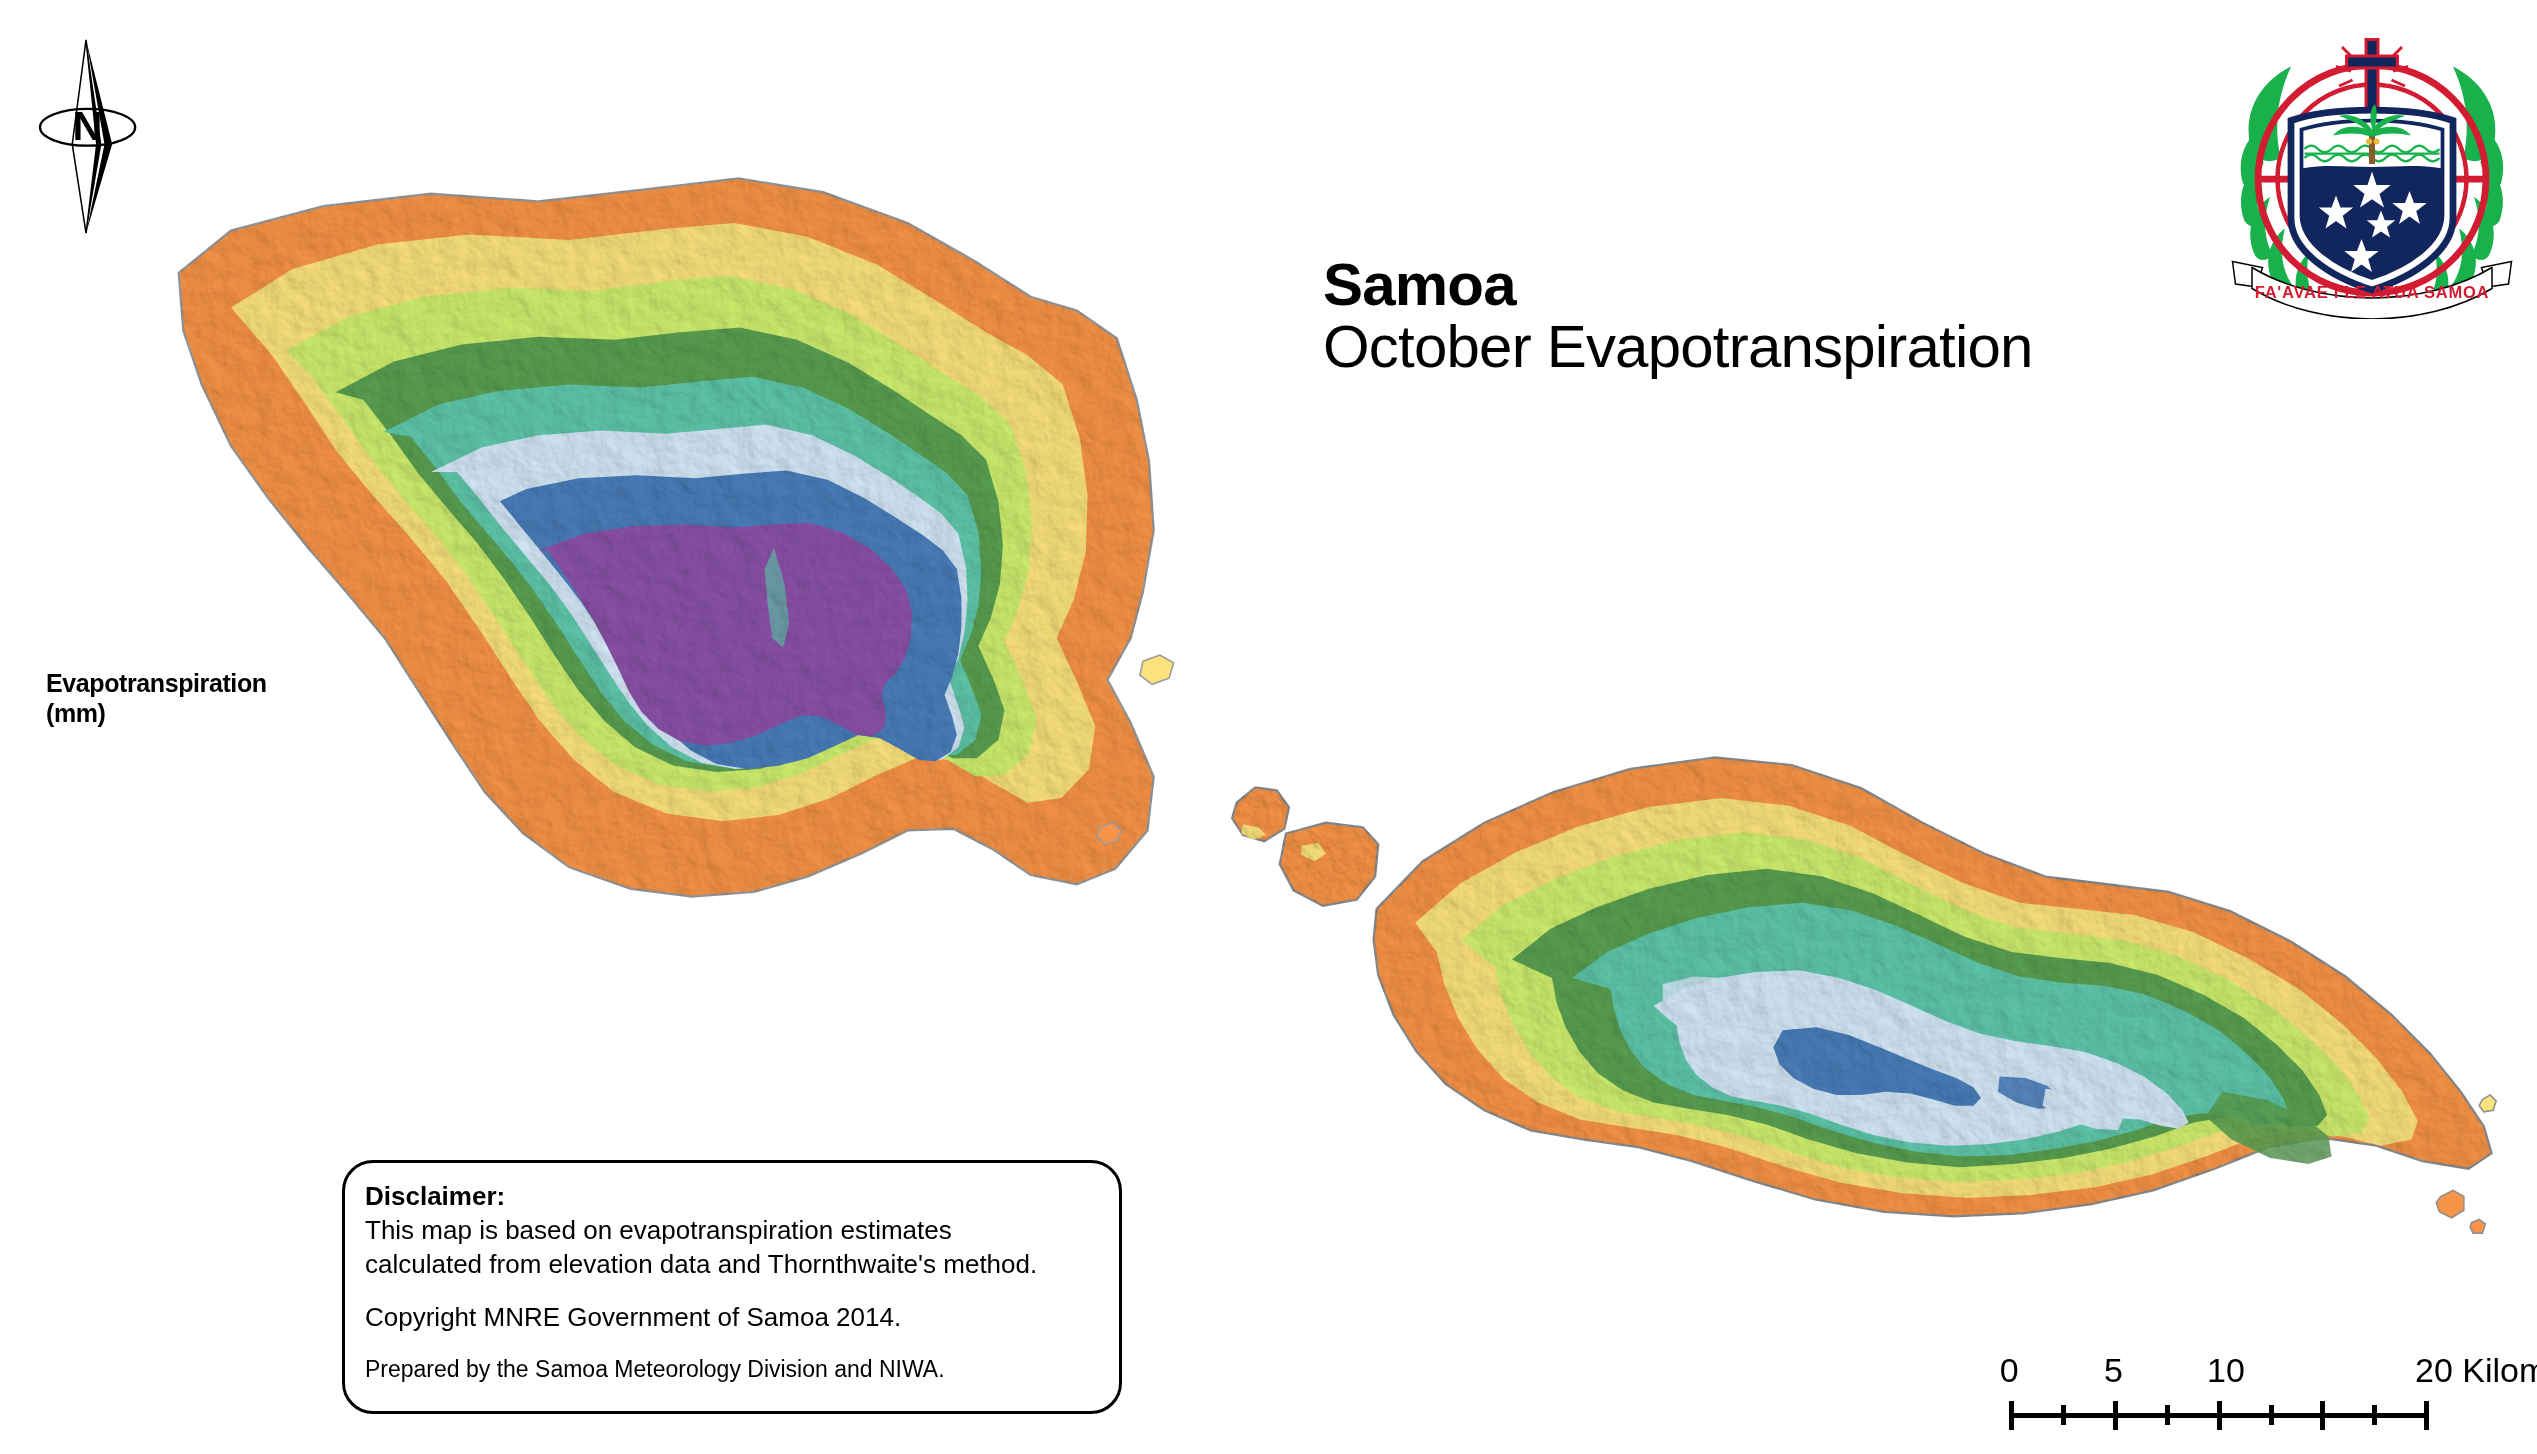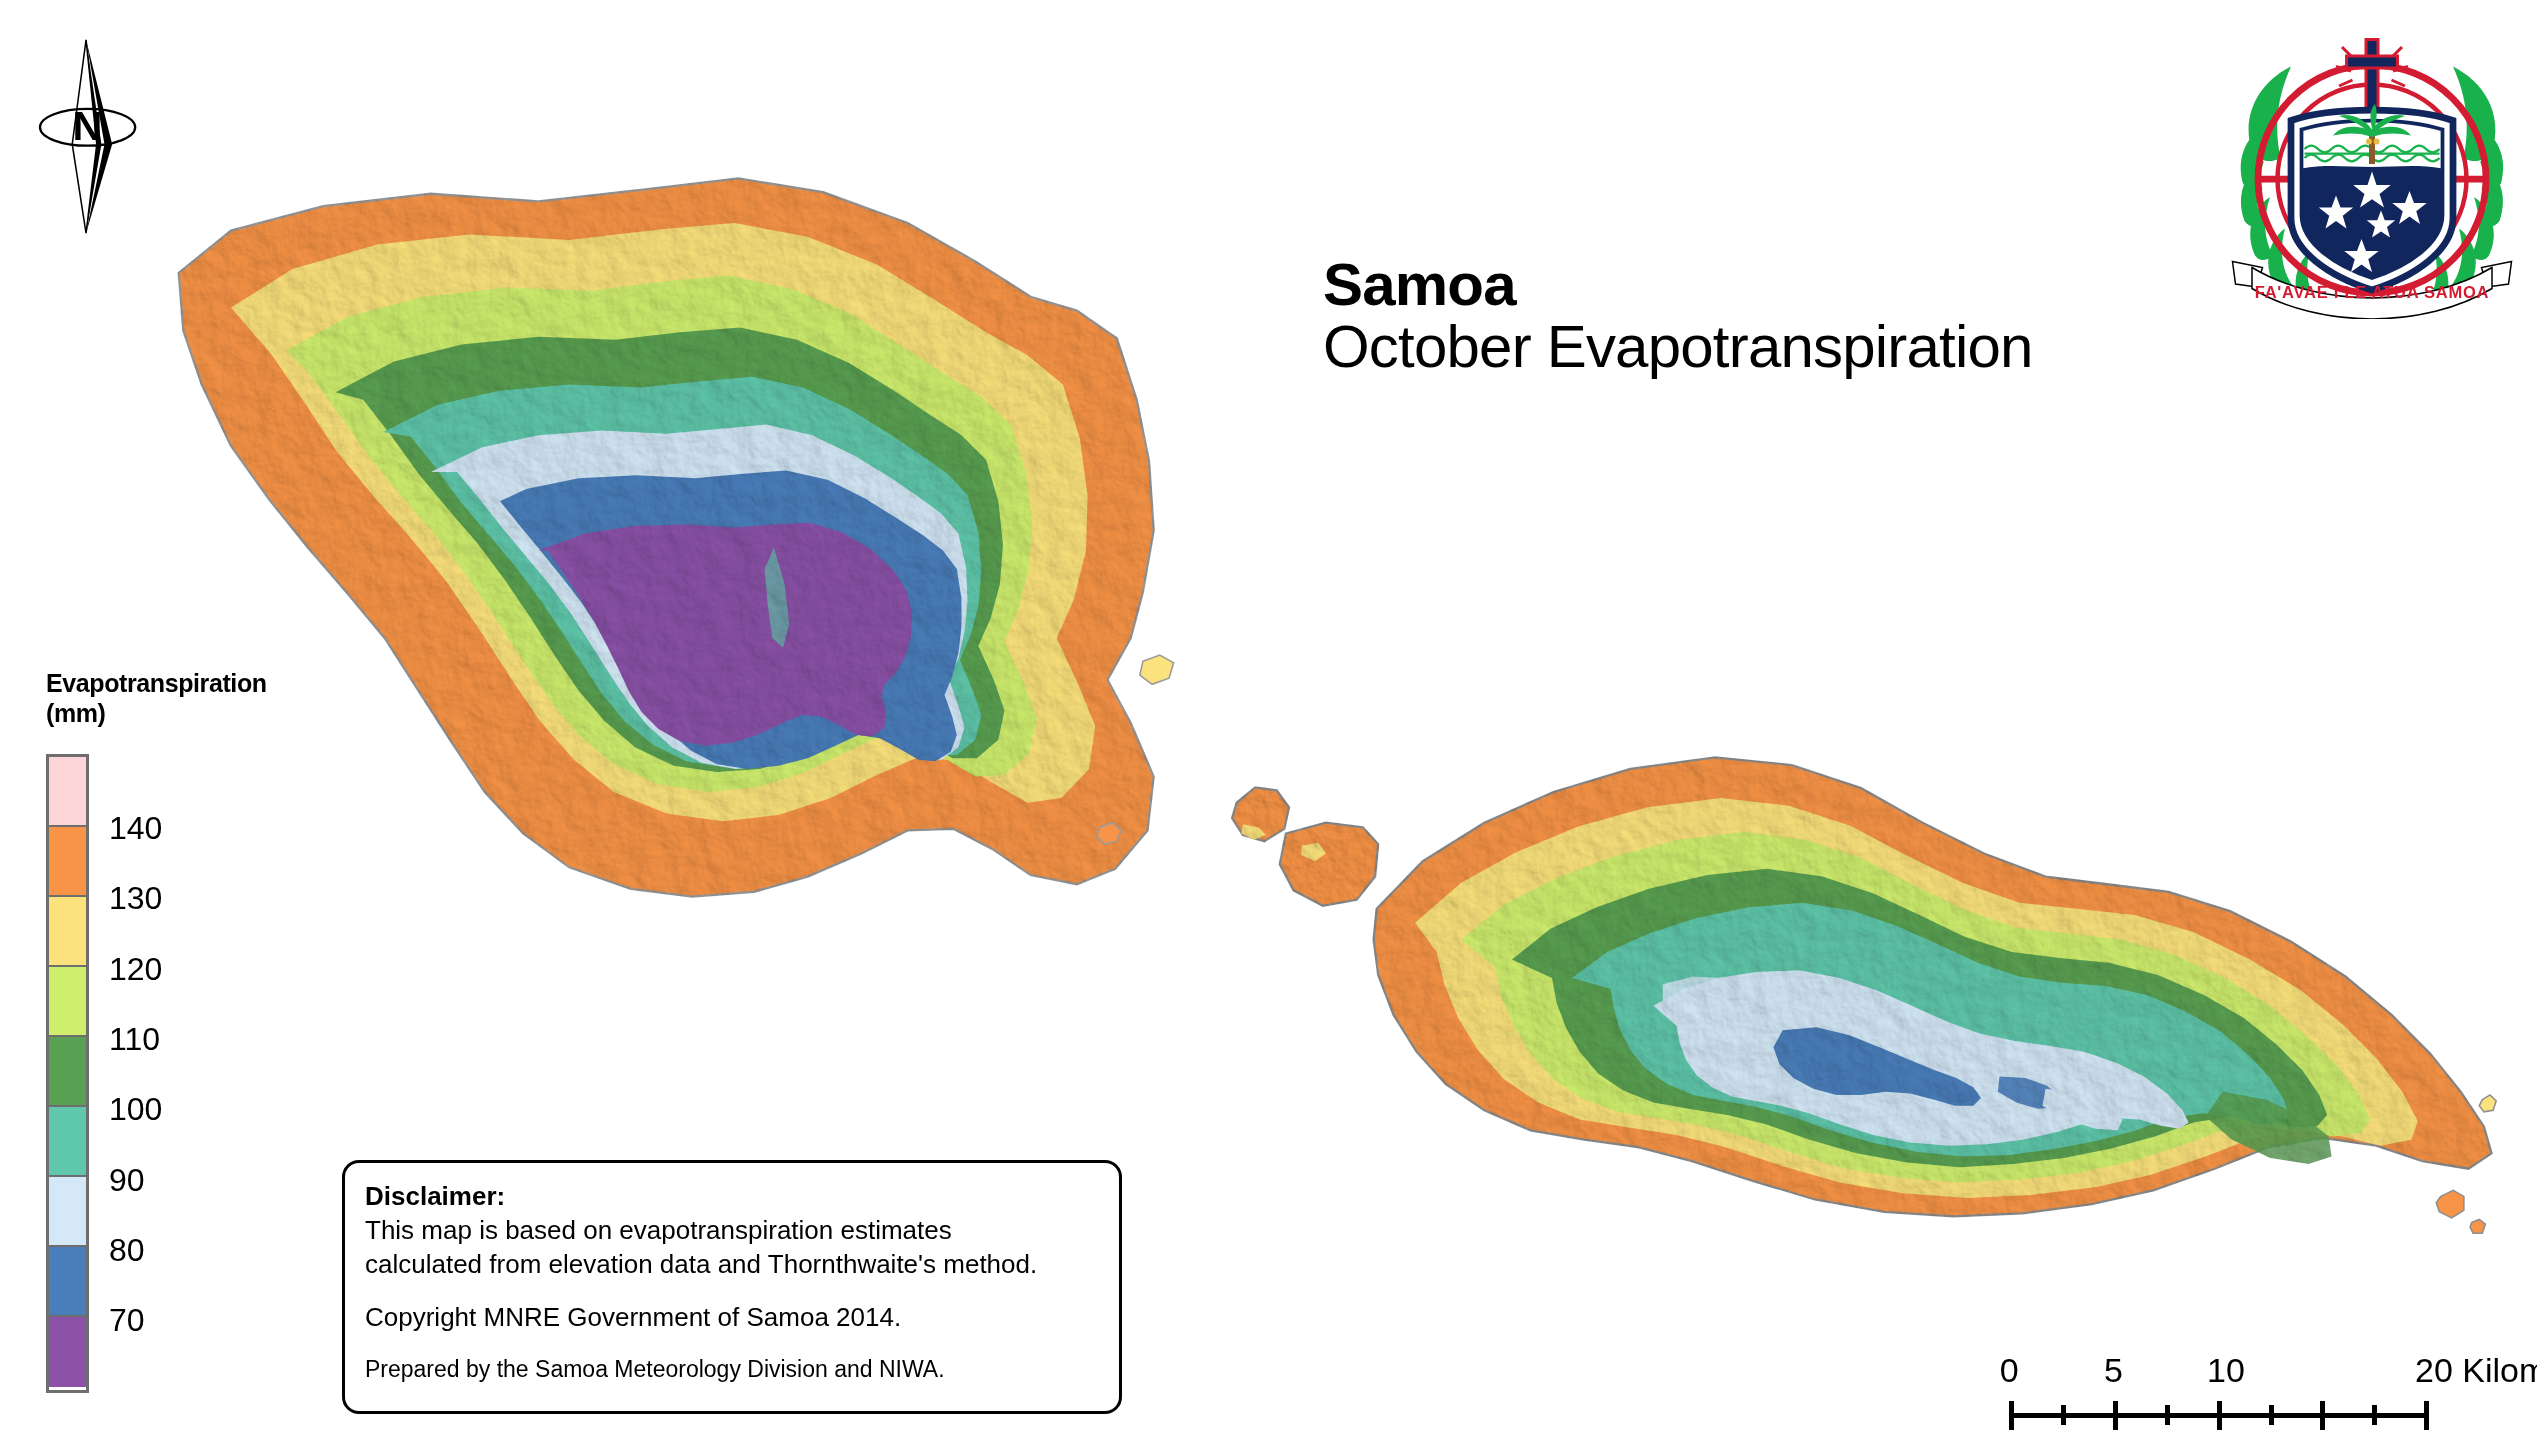--- a/index.html
+++ b/index.html
@@ -29,21 +29,21 @@
   #legend-ramp{position:absolute;left:0;top:0;width:37px;height:633px;
         border:3.8px solid #6e6e6e;box-sizing:content-box;}
   #legend-ramp .sw{width:37px;height:70px;border-bottom:2.3px solid #6e6e6e;
         box-sizing:border-box;}
   #legend-ramp .sw:last-child{border-bottom:none;}
   .legend-label{position:absolute;left:63px;font-size:32px;line-height:1;
         transform:translateY(-50%);white-space:nowrap;}
 
   
   #disclaimer-box{left:342px;top:1160px;width:780px;height:254px;
-        border:3.8px solid #000;border-radius:17px;background:#fff;
+        border:3.8px solid #000;border-radius:31px;background:#fff;
         box-sizing:border-box;padding:17px 0 0 20px;}
   #disclaimer-box .dl{font-size:26px;line-height:1.30;white-space:nowrap;}
   #disclaimer-box .dl.bold{font-weight:bold;}
   #disclaimer-box .gap{height:20px;}
   #disclaimer-box .small{font-size:23px;}
 
   
   #scale-bar{left:2009px;top:1353px;width:492px;height:85px;}
   #scale-bar .sb-labels{position:relative;height:40px;}
   #scale-bar .sb-labels span{position:absolute;font-size:34px;line-height:1;
@@ -318,41 +318,20 @@
   <g>
     <path d="M14,326 L54,334 L46,360 L18,356 Z M386,326 L346,334 L354,360 L382,356 Z" fill="#ffffff" stroke="#000" stroke-width="2"></path>
     <path d="M40,334 C130,388 270,388 360,334 L360,362 C270,416 130,416 40,362 Z" fill="#ffffff" stroke="#000" stroke-width="2"></path>
     <text x="200" y="375" text-anchor="middle" font-family="Liberation Sans, sans-serif" font-size="22" font-weight="bold" fill="#D31B31" letter-spacing="1">FA'AVAE I LE ATUA SAMOA</text>
   </g>
 </svg>
 
 <div id="legend" class="abs">
   <div id="legend-title">Evapotranspiration
 (mm)</div>
-  <div id="legend-ramp-wrap">
-    <div id="legend-ramp">
-        <div class="sw" style="background: rgb(251, 213, 216); height: 70px;"></div>
-        <div class="sw" style="background: rgb(247, 148, 71); height: 70px;"></div>
-        <div class="sw" style="background: rgb(251, 226, 124); height: 70px;"></div>
-        <div class="sw" style="background: rgb(207, 238, 110); height: 70px;"></div>
-        <div class="sw" style="background: rgb(90, 160, 82); height: 70px;"></div>
-        <div class="sw" style="background: rgb(95, 199, 171); height: 70px;"></div>
-        <div class="sw" style="background: rgb(212, 232, 247); height: 70px;"></div>
-        <div class="sw" style="background: rgb(74, 126, 187); height: 70px;"></div>
-        <div class="sw" style="background: rgb(139, 82, 168); height: 70px;"></div>
-      </div>
-  <div class="legend-label" style="top: 74px;">140</div>
-      <div class="legend-label" style="top: 144px;">130</div>
-      <div class="legend-label" style="top: 215px;">120</div>
-      <div class="legend-label" style="top: 285px;">110</div>
-      <div class="legend-label" style="top: 355px;">100</div>
-      <div class="legend-label" style="top: 426px;">90</div>
-      <div class="legend-label" style="top: 496px;">80</div>
-      <div class="legend-label" style="top: 566px;">70</div>
-    </div>
 </div>
 
 <div id="disclaimer-box" class="abs">
   <div class="dl bold">Disclaimer:</div>
   <div class="dl">This map is based on evapotranspiration estimates</div>
   <div class="dl">calculated from elevation data and Thornthwaite's method.</div>
   <div class="gap"></div>
   <div class="dl">Copyright MNRE Government of Samoa 2014.</div>
   <div class="gap"></div>
   <div class="dl small">Prepared by the Samoa Meteorology Division and NIWA.</div>

